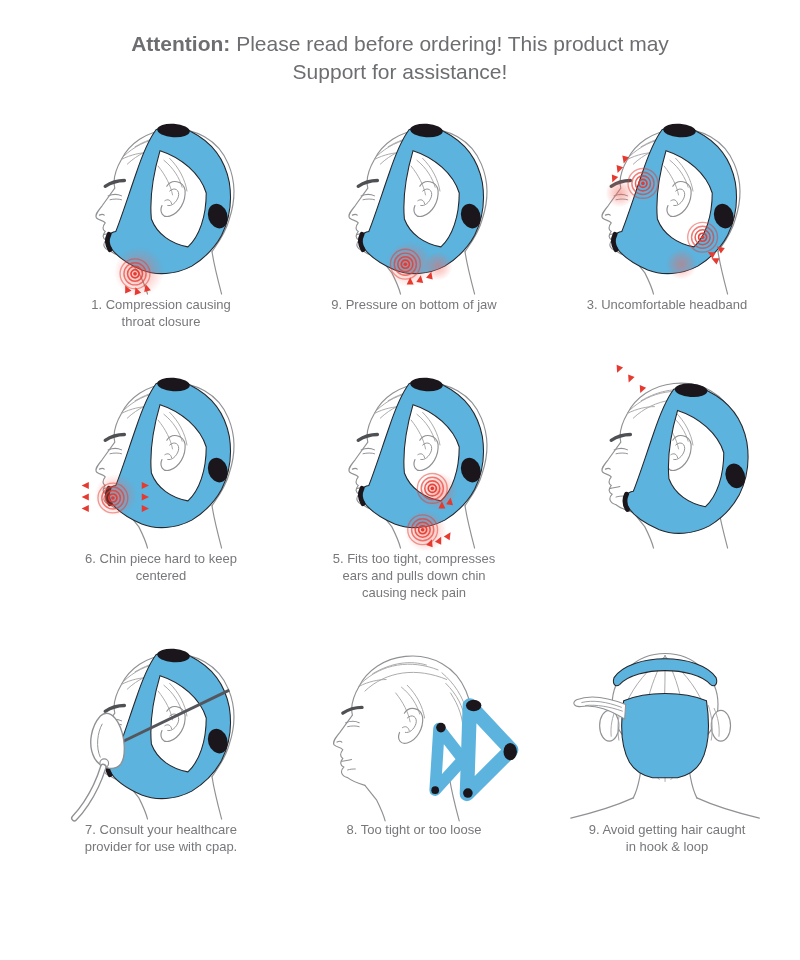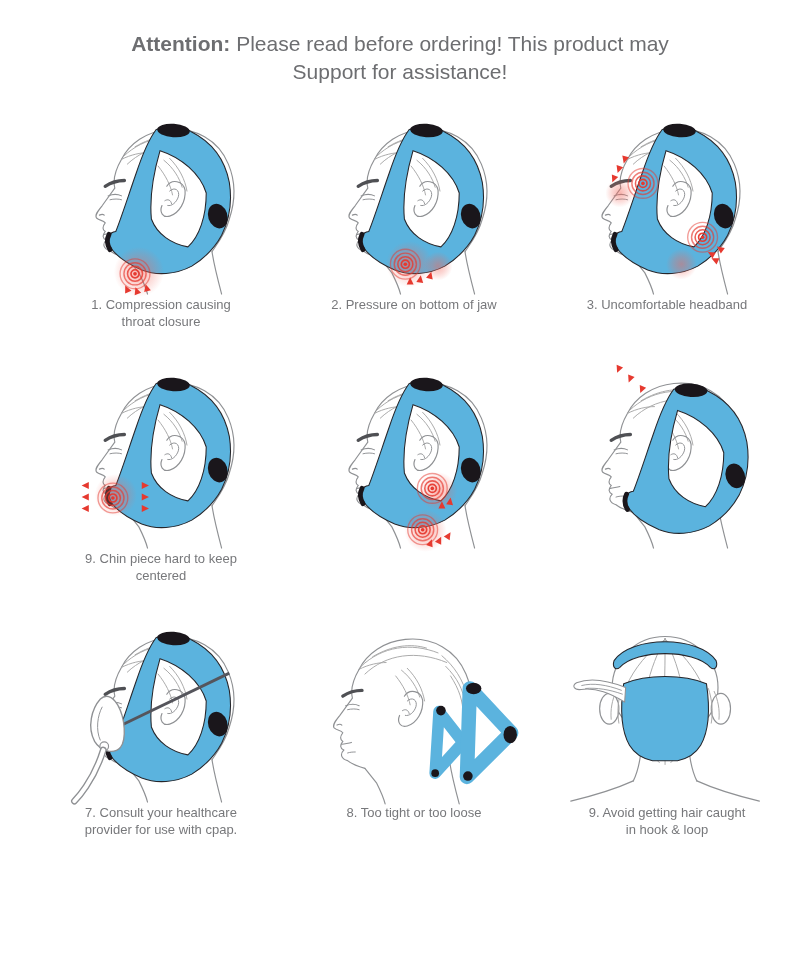--- a/index.html
+++ b/index.html
@@ -140,21 +140,21 @@
   <circle r="15.5" stroke-width="1.4" opacity="0.5"></circle>
                 <circle r="11.5" stroke-width="1.5" opacity="0.65"></circle>
   <circle r="7.8" stroke-width="1.6" opacity="0.8"></circle>
                 <circle r="4.2" stroke-width="1.7" opacity="0.95"></circle>
   <circle r="1.9" fill="#e6392f" stroke="none"></circle>
               </g>
               <polygon points="0,-3.6 7.5,0 0,3.6" fill="#e6392f" transform="translate(101,201) rotate(-90)"></polygon>
               <polygon points="0,-3.6 7.5,0 0,3.6" fill="#e6392f" transform="translate(111,199) rotate(-82)"></polygon>
               <polygon points="0,-3.6 7.5,0 0,3.6" fill="#e6392f" transform="translate(121,195) rotate(-75)"></polygon>
             </svg></div>
-      <figcaption>2. Pressure on bottom of jaw</figcaption>
+      <figcaption>9. Pressure on bottom of jaw</figcaption>
     </div></figure>
     <figure><div class="cell">
       <div class="art"><svg viewBox="0 0 210 212" xmlns="http://www.w3.org/2000/svg">
   <defs>
                 <radialGradient id="glow2">
     <stop offset="0%" stop-color="#f2675c" stop-opacity="0.5"></stop>
     <stop offset="55%" stop-color="#f2675c" stop-opacity="0.25"></stop>
     <stop offset="100%" stop-color="#f2675c" stop-opacity="0"></stop>
   </radialGradient>
               </defs>
@@ -270,21 +270,21 @@
                 <circle r="4.2" stroke-width="1.7" opacity="0.95"></circle>
   <circle r="1.9" fill="#e6392f" stroke="none"></circle>
               </g>
               <polygon points="0,-3.6 7.5,0 0,3.6" fill="#e6392f" transform="translate(30,146) rotate(180)"></polygon>
               <polygon points="0,-3.6 7.5,0 0,3.6" fill="#e6392f" transform="translate(30,158) rotate(180)"></polygon>
               <polygon points="0,-3.6 7.5,0 0,3.6" fill="#e6392f" transform="translate(30,170) rotate(180)"></polygon>
               <polygon points="0,-3.6 7.5,0 0,3.6" fill="#e6392f" transform="translate(85,146) rotate(0)"></polygon>
               <polygon points="0,-3.6 7.5,0 0,3.6" fill="#e6392f" transform="translate(85,158) rotate(0)"></polygon>
               <polygon points="0,-3.6 7.5,0 0,3.6" fill="#e6392f" transform="translate(85,170) rotate(0)"></polygon>
             </svg></div>
-      <figcaption>9. Chin piece hard to keep centered</figcaption>
+      <figcaption>6. Chin piece hard to keep centered</figcaption>
     </div></figure>
     <figure><div class="cell">
       <div class="art"><svg viewBox="0 0 210 212" xmlns="http://www.w3.org/2000/svg">
   <defs>
                 <radialGradient id="glow4">
     <stop offset="0%" stop-color="#f2675c" stop-opacity="0.5"></stop>
     <stop offset="55%" stop-color="#f2675c" stop-opacity="0.25"></stop>
     <stop offset="100%" stop-color="#f2675c" stop-opacity="0"></stop>
   </radialGradient>
               </defs>
@@ -338,20 +338,21 @@
   <circle r="7.8" stroke-width="1.6" opacity="0.8"></circle>
                 <circle r="4.2" stroke-width="1.7" opacity="0.95"></circle>
   <circle r="1.9" fill="#e6392f" stroke="none"></circle>
               </g>
               <polygon points="0,-3.6 7.5,0 0,3.6" fill="#e6392f" transform="translate(134,170) rotate(-90)"></polygon>
               <polygon points="0,-3.6 7.5,0 0,3.6" fill="#e6392f" transform="translate(142,166) rotate(-82)"></polygon>
               <polygon points="0,-3.6 7.5,0 0,3.6" fill="#e6392f" transform="translate(121,209) rotate(-70)"></polygon>
               <polygon points="0,-3.6 7.5,0 0,3.6" fill="#e6392f" transform="translate(130,206) rotate(-64)"></polygon>
               <polygon points="0,-3.6 7.5,0 0,3.6" fill="#e6392f" transform="translate(139,201) rotate(-58)"></polygon>
             </svg></div>
+      <figcaption>5. Fits too tight, compresses ears and pulls down chin causing neck pain</figcaption>
     </div></figure>
     <figure><div class="cell">
       <div class="art"><svg viewBox="0 0 210 212" xmlns="http://www.w3.org/2000/svg">
   <defs>
                 <radialGradient id="glow5">
     <stop offset="0%" stop-color="#f2675c" stop-opacity="0.5"></stop>
     <stop offset="55%" stop-color="#f2675c" stop-opacity="0.25"></stop>
     <stop offset="100%" stop-color="#f2675c" stop-opacity="0"></stop>
   </radialGradient>
               </defs>

